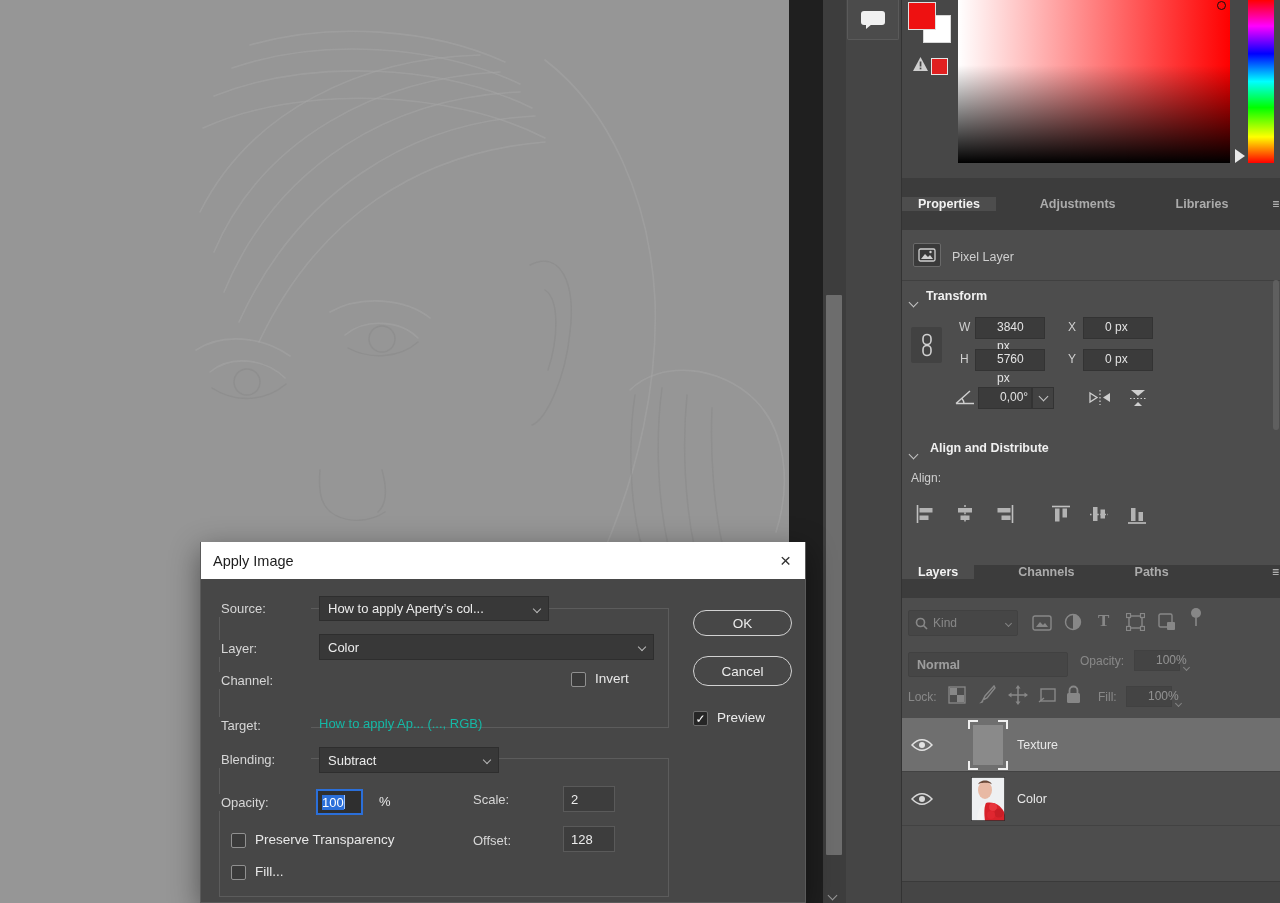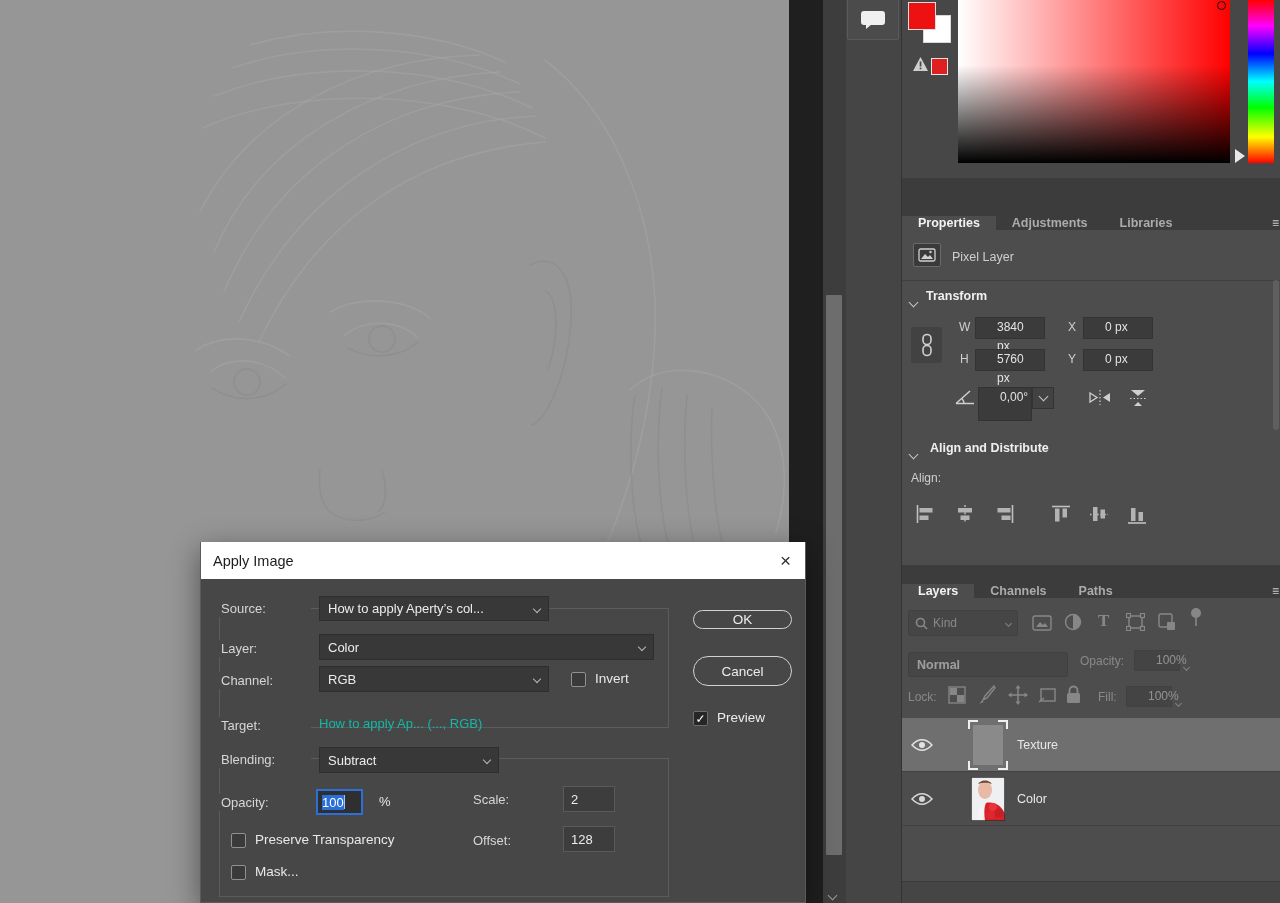--- a/index.html
+++ b/index.html
@@ -19,21 +19,21 @@
   
   #dock{left:902px;top:0;width:378px;height:903px;background:#4d4d4d;}
   #colorpanel{left:0;top:0;width:378px;height:178px;background:#474747;}
   .swatch{border:1px solid #d8d8d8;}
   #colorfield{left:56px;top:0;width:272px;height:163px;background:linear-gradient(to top,#000,rgba(0,0,0,0) 60%),linear-gradient(to right,#fff,#f00);}
   #fieldmarker{right:4px;top:1px;width:9px;height:9px;border:1.5px solid #111;border-radius:50%;}
   #huebar{left:346px;top:0;width:26px;height:163px;background:linear-gradient(180deg,#f00 0%,#f0f 16%,#00f 33%,#0ff 50%,#0f0 66%,#ff0 84%,#f00 100%);}
   #huepointer{left:333px;top:149px;width:0;height:0;border-top:7px solid transparent;border-bottom:7px solid transparent;border-left:10px solid #e8e8e8;}
   .seam{background:#3c3c3c;}
   
-  .tabbar{background:#3c3c3c;display:flex;align-items:flex-end;}
+  .tabbar{background:#3c3c3c;display:flex;align-items:flex-start;gap:28px;}
   .tab{padding:0 16px;display:flex;align-items:center;font-size:12.5px;font-weight:bold;color:#ababab;background:#3c3c3c;}
   .tab.active{background:#4d4d4d;color:#f2f2f2;}
   .panelmenu{margin-left:auto;color:#cfcfcf;font-size:12px;display:flex;align-items:center;padding-right:2px;letter-spacing:-1px;}
   
   .fieldbox{background:#3b3b3b;border:1px solid #333;color:#e3e3e3;font-size:12px;line-height:19px;padding:0 21px;}
   .plabel{color:#cfcfcf;font-size:12px;}
   .sechead{color:#f0f0f0;font-size:12.5px;font-weight:bold;}
   .chev{display:inline-block;width:7px;height:7px;border-right:1.5px solid #c4c4c4;border-bottom:1.5px solid #c4c4c4;transform:rotate(45deg);}
   .divline{height:1px;background:#404040;}
   .dim{opacity:.45;}
@@ -178,21 +178,21 @@
     <div class="abs fieldbox" style="left:181px;top:317px;width:70px;height:22px;"><span>0 px</span></div>
     <div class="abs plabel" style="left:58px;top:352px;">H</div>
     <div class="abs fieldbox" style="left:73px;top:349px;width:70px;height:22px;"><span>5760 px</span></div>
     <div class="abs plabel" style="left:166px;top:352px;">Y</div>
     <div class="abs fieldbox" style="left:181px;top:349px;width:70px;height:22px;"><span>0 px</span></div>
 
     <svg class="abs" style="left:53px;top:389px;" width="20" height="16" viewBox="0 0 20 16">
       <path d="M1,14.5 L19,14.5 M1,14.5 L15,2" stroke="#cfcfcf" stroke-width="1.5" fill="none"></path>
       <path d="M9,14.5 A9,9 0 0 0 7,9.5" stroke="#cfcfcf" stroke-width="1.3" fill="none"></path>
     </svg>
-    <div class="abs fieldbox" style="left:76px;top:387px;width:54px;height:34px;"><span>0,00°</span></div>
+    <div class="abs fieldbox" style="left:76px;top:387px;width:54px;height:22px;"><span>0,00°</span></div>
     <div class="abs" style="left:130px;top:387px;width:22px;height:22px;background:#424242;border:1px solid #333;display:flex;align-items:center;justify-content:center;">
         <span class="chev" style="margin-top:-3px;"></span>
       </div>
     <svg class="abs" style="left:186px;top:389px;" width="24" height="17" viewBox="0 0 24 17">
       <path d="M2,4 L9,8.5 L2,13 Z" fill="none" stroke="#cfcfcf" stroke-width="1.3"></path>
       <path d="M22,4 L15,8.5 L22,13 Z" fill="#cfcfcf"></path>
       <line x1="12" y1="1" x2="12" y2="16" stroke="#cfcfcf" stroke-width="1.2" stroke-dasharray="1.5 2"></line>
     </svg>
     <svg class="abs" style="left:226px;top:388px;" width="20" height="20" viewBox="0 0 20 20">
       <path d="M3,2 L17,2 L10,8 Z" fill="#cfcfcf"></path>
@@ -368,24 +368,20 @@
     <div class="abs dd" style="left:118px;top:54px;width:230px;height:25px;">
         <span>How to apply Aperty’s col...</span>
         <span class="chev"></span>
       </div>
     <div class="abs dlabel" style="left:18px;top:98px;width:92px;">Layer:</div>
     <div class="abs dd" style="left:118px;top:92px;width:335px;height:26px;">
         <span>Color</span>
         <span class="chev"></span>
       </div>
     <div class="abs dlabel" style="left:18px;top:130px;width:92px;">Channel:</div>
-    <div class="abs dd" style="left:118px;top:124px;width:230px;height:26px;">
-        <span>RGB</span>
-        <span class="chev"></span>
-      </div>
     <div class="abs cb" style="left:370px;top:130px;"></div>
     <div class="abs" style="left:394px;top:129px;color:#e8e8e8;font-size:13.5px;">Invert</div>
 
     <div class="abs dlabel" style="left:18px;top:175px;width:92px;">Target:</div>
     <div class="abs" style="left:118px;top:174px;color:#14b8a6;font-size:13px;">How to apply Ap... (..., RGB)</div>
 
     <div class="abs group" style="left:18px;top:216px;width:450px;height:139px;"></div>
     <div class="abs dlabel" style="left:18px;top:209px;width:92px;">Blending:</div>
     <div class="abs dd" style="left:118px;top:205px;width:180px;height:26px;">
         <span>Subtract</span>
@@ -404,23 +400,23 @@
         <span>2</span>
       </div>
     <div class="abs dlabel" style="left:270px;top:290px;width:80px;">Offset:</div>
     <div class="abs tinput" style="left:362px;top:284px;width:52px;height:26px;">
         <span>128</span>
       </div>
 
     <div class="abs cb" style="left:30px;top:291px;"></div>
     <div class="abs" style="left:54px;top:290px;color:#e8e8e8;font-size:13.5px;">Preserve Transparency</div>
     <div class="abs cb" style="left:30px;top:323px;"></div>
-    <div class="abs" style="left:54px;top:322px;color:#e8e8e8;font-size:13.5px;">Mask...</div>
-
-    <div class="abs pill" style="left:492px;top:68px;width:99px;height:19px;">
+    <div class="abs" style="left:54px;top:322px;color:#e8e8e8;font-size:13.5px;">Fill...</div>
+
+    <div class="abs pill" style="left:492px;top:68px;width:99px;height:26px;">
         <span>OK</span>
       </div>
     <div class="abs pill" style="left:492px;top:114px;width:99px;height:30px;">
         <span>Cancel</span>
       </div>
     <div class="abs cb dark" style="left:492px;top:169px;">✓</div>
     <div class="abs" style="left:516px;top:168px;color:#ececec;font-size:13.5px;">Preview</div>
   </div>
 
 </div>

